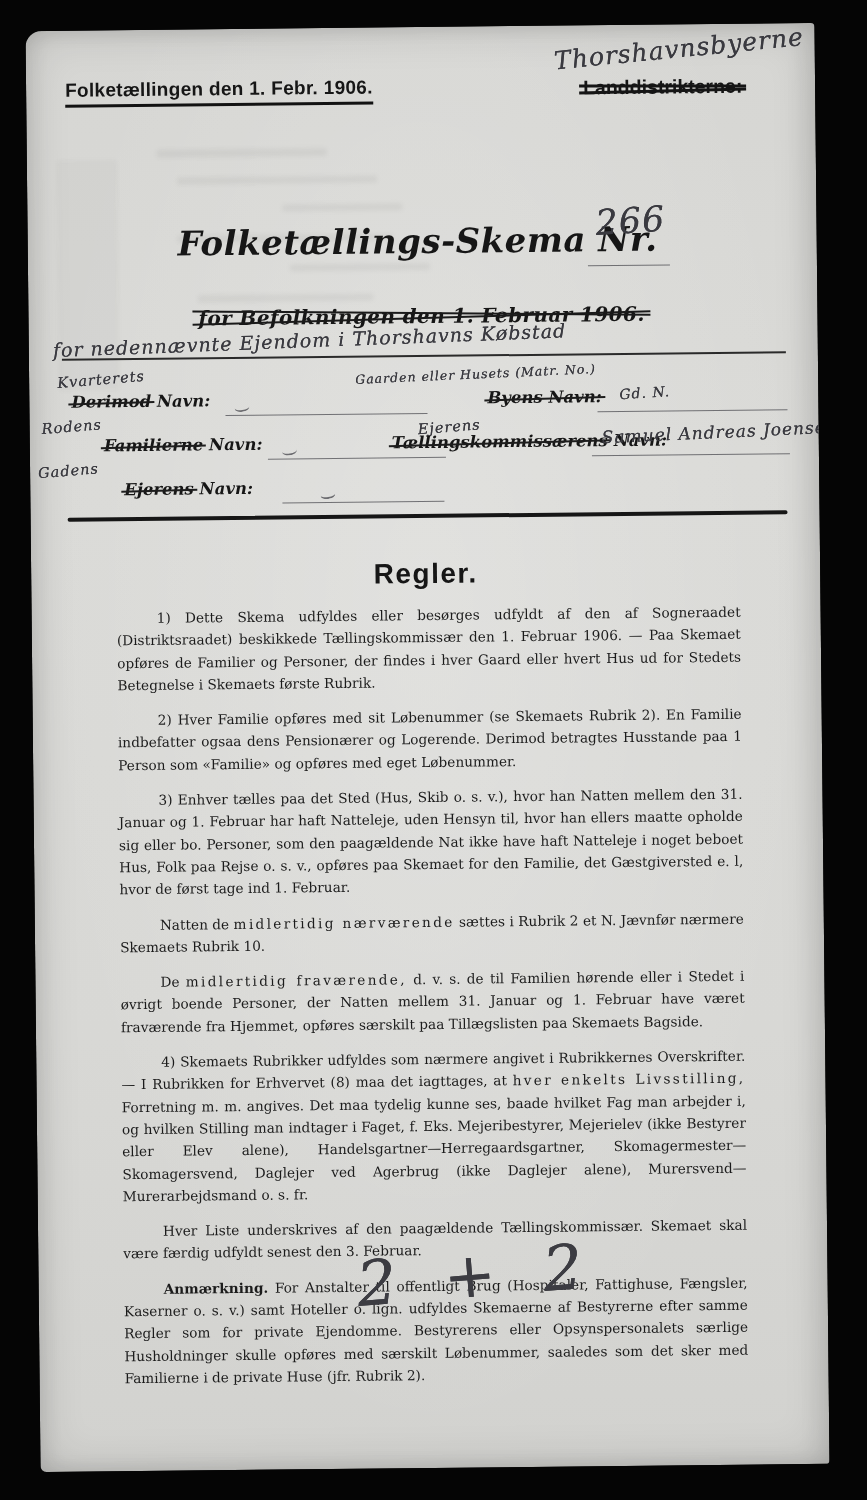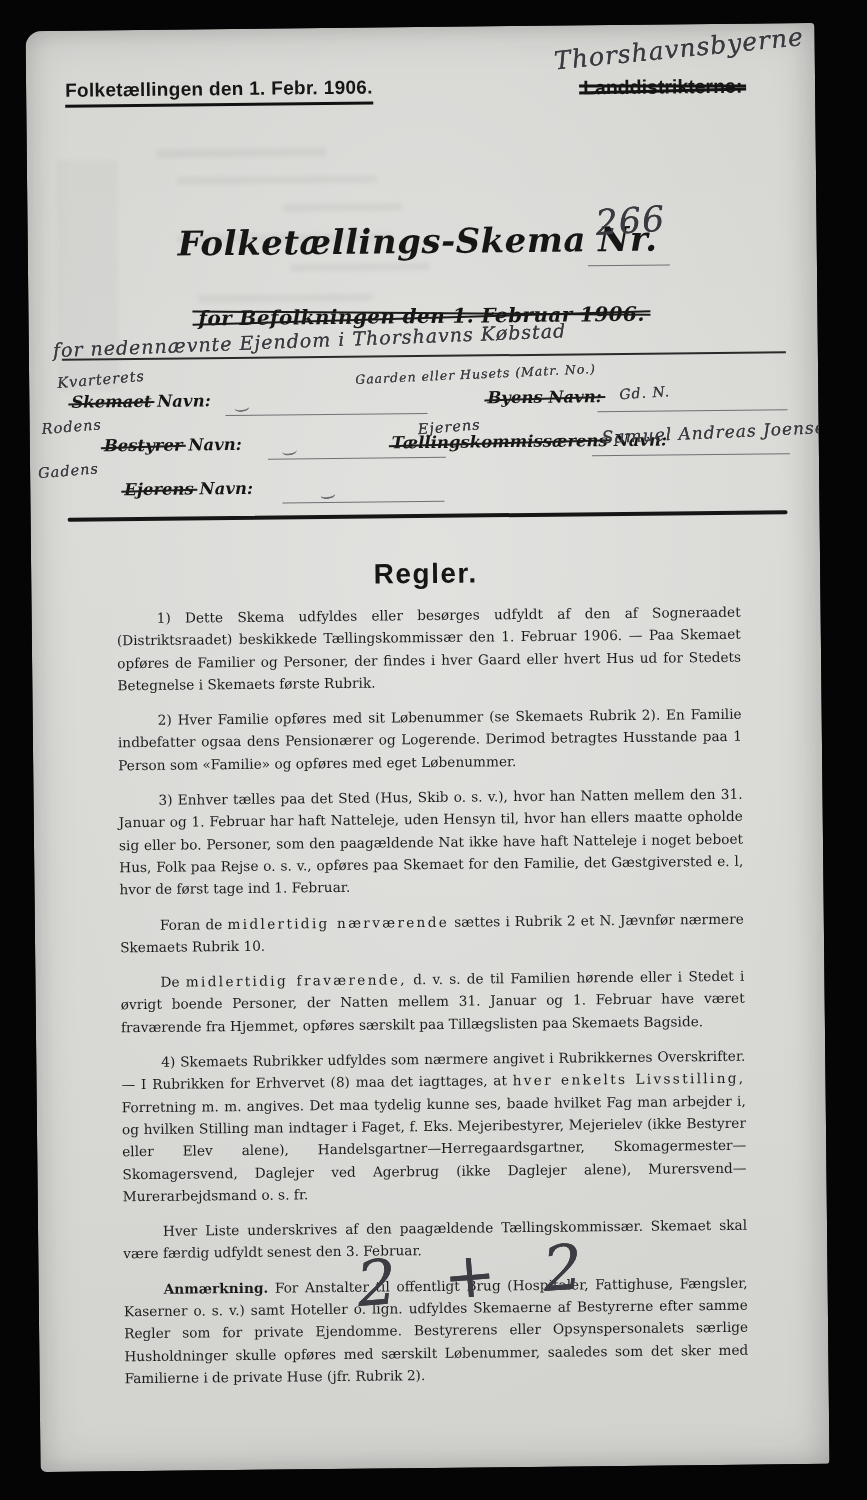--- a/index.html
+++ b/index.html
@@ -86,26 +86,26 @@
 
   <div class="abs serifbi title">Folketællings-Skema Nr.</div>
   <div class="abs hw num">266</div>
   <div class="fill-line num-line"></div>
 
   <div class="abs serifbi subtitle"><span class="st3">for Befolkningen den 1. Februar 1906.</span></div>
   <div class="abs hw hw-subtitle">for nedennævnte Ejendom i Thorshavns Købstad</div>
   <div class="rule-thin" style="left:33px;top:328px;width:724px;"></div>
 
   <div class="abs hw field-hw" style="left:28px;top:341px;">Kvarterets</div>
-  <div class="abs serifbi field-label" style="left:42px;top:362px;"><span class="st1">Skemaet</span>&nbsp;<span>Navn:</span></div>
+  <div class="abs serifbi field-label" style="left:42px;top:362px;"><span class="st1">Derimod</span>&nbsp;<span>Navn:</span></div>
   <div class="fill-line" style="left:196px;top:386px;width:202px;"></div>
   <div class="squig" style="left:205px;top:374px;"></div>
 
   <div class="abs hw field-hw" style="left:12px;top:388px;">Rodens</div>
-  <div class="abs serifbi field-label" style="left:74px;top:406px;"><span class="st1">Bestyrer</span>&nbsp;<span>Navn:</span></div>
+  <div class="abs serifbi field-label" style="left:74px;top:406px;"><span class="st1">Familierne</span>&nbsp;<span>Navn:</span></div>
   <div class="fill-line" style="left:238px;top:430px;width:178px;"></div>
   <div class="squig" style="left:252px;top:418px;"></div>
 
   <div class="abs hw field-hw" style="left:8px;top:432px;">Gadens</div>
   <div class="abs serifbi field-label" style="left:94px;top:450px;"><span class="st1">Ejerens</span>&nbsp;<span>Navn:</span></div>
   <div class="fill-line" style="left:252px;top:474px;width:162px;"></div>
   <div class="squig" style="left:290px;top:462px;"></div>
 
   <div class="abs hw anno-hw" style="left:326px;top:340px;">Gaarden eller Husets (Matr. No.)</div>
   <div class="abs serifbi field-label" style="left:458px;top:362px;"><span class="st1">Byens Navn:</span></div>
@@ -118,21 +118,21 @@
   <div class="fill-line" style="left:562px;top:430px;width:198px;"></div>
 
   <div class="rule-thick" style="left:37px;top:487px;width:720px;"></div>
 
   <div class="abs sansb regler">Regler.</div>
 
   <div class="rules">
     <p>1) Dette Skema udfyldes eller besørges udfyldt af den af Sogneraadet (Distriktsraadet) beskikkede Tællingskommissær den 1. Februar 1906. — Paa Skemaet opføres de Familier og Personer, der findes i hver Gaard eller hvert Hus ud for Stedets Betegnelse i Skemaets første Rubrik.</p>
     <p>2) Hver Familie opføres med sit Løbenummer (se Skemaets Rubrik 2).  En Familie indbefatter ogsaa dens Pensionærer og Logerende.  Derimod betragtes Husstande paa 1 Person som «Familie» og opføres med eget Løbenummer.</p>
     <p>3) Enhver tælles paa det Sted (Hus, Skib o. s. v.), hvor han Natten mellem den 31. Januar og 1. Februar har haft Natteleje, uden Hensyn til, hvor han ellers maatte opholde sig eller bo.  Personer, som den paagældende Nat ikke have haft Natteleje i noget beboet Hus, Folk paa Rejse o. s. v., opføres paa Skemaet for den Familie, det Gæstgiversted e. l, hvor de først tage ind 1. Februar.</p>
-    <p><span>Foran de </span><span class="sp">midlertidig nærværende</span><span> sættes i Rubrik 2 et N.  Jævnfør nærmere Skemaets Rubrik 10.</span></p>
+    <p><span>Natten de </span><span class="sp">midlertidig nærværende</span><span> sættes i Rubrik 2 et N.  Jævnfør nærmere Skemaets Rubrik 10.</span></p>
     <p><span>De </span><span class="sp">midlertidig fraværende,</span><span> d. v. s. de til Familien hørende eller i Stedet i øvrigt boende Personer, der Natten mellem 31. Januar og 1. Februar have været fraværende fra Hjemmet, opføres særskilt paa Tillægslisten paa Skemaets Bagside.</span></p>
     <p><span>4) Skemaets Rubrikker udfyldes som nærmere angivet i Rubrikkernes Overskrifter. — I Rubrikken for Erhvervet (8) maa det iagttages, at </span><span class="sp">hver enkelts Livsstilling,</span><span> Forretning m. m. angives. Det maa tydelig kunne ses, baade hvilket Fag man arbejder i, og hvilken Stilling man indtager i Faget, f. Eks. Mejeribestyrer, Mejerielev (ikke Bestyrer eller Elev alene), Handelsgartner—Herregaardsgartner, Skomagermester—Skomagersvend, Daglejer ved Agerbrug (ikke Daglejer alene), Murersvend—Murerarbejdsmand o. s. fr.</span></p>
     <p>Hver Liste underskrives af den paagældende Tællingskommissær.  Skemaet skal være færdig udfyldt senest den 3. Februar.</p>
     <p><span class="lead">Anmærkning.</span><span>  For Anstalter til offentligt Brug (Hospitaler, Fattighuse, Fængsler, Kaserner o. s. v.) samt Hoteller o. lign. udfyldes Skemaerne af Bestyrerne efter samme Regler som for private Ejendomme. Bestyrerens eller Opsynspersonalets særlige Husholdninger skulle opføres med særskilt Løbenummer, saaledes som det sker med Familierne i de private Huse (jfr. Rubrik 2).</span></p>
   </div>
 
   <div class="abs hw bottom-hw">2 + 2</div>
 
 </div>
 

